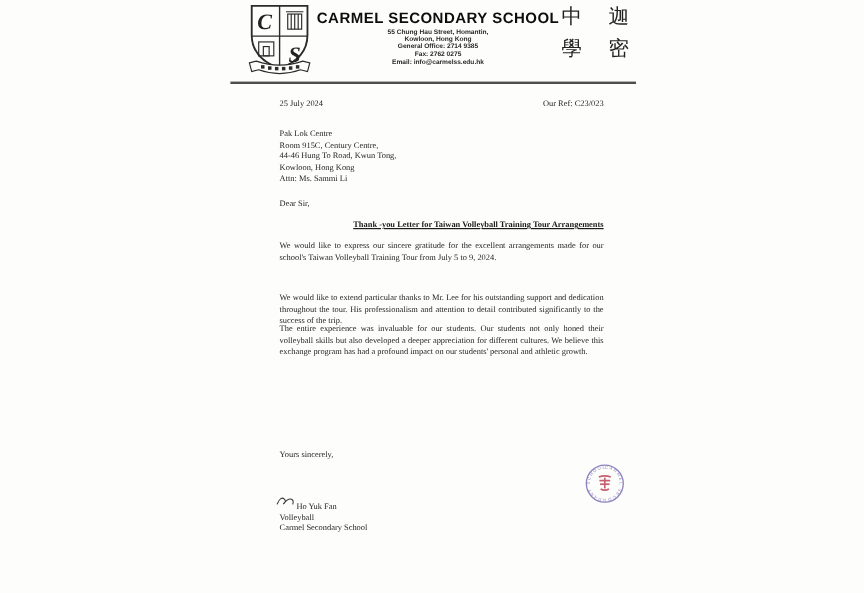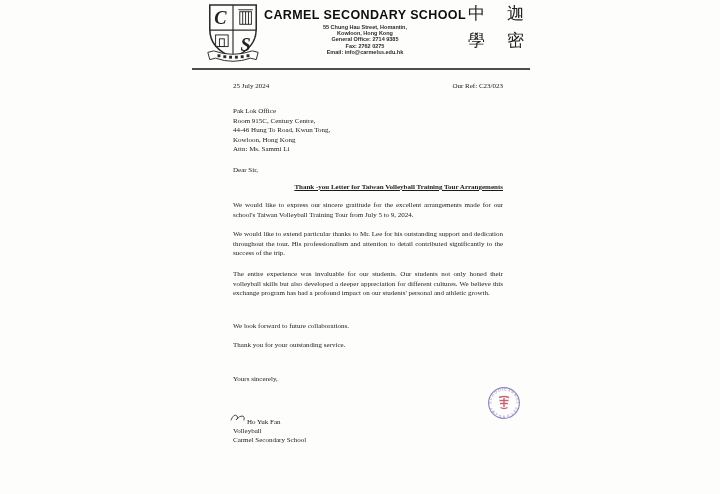--- a/index.html
+++ b/index.html
@@ -40,21 +40,21 @@
 
   
   .blk { position: absolute; left: 45px; width: 270px; font-size: 7px; line-height: 9.6px; }
   .meta-row { top: 82px; display: flex; justify-content: space-between; }
   .recipient { top: 107px; }
   .salutation { top: 166px; }
   .subject-line { top: 183px; text-align: right; font-weight: 700; }
   .subject-line span { text-decoration: underline; }
   .para { text-align: justify; }
   .p1 { top: 201px; }
-  .p2 { top: 230px; }
+  .p2 { top: 244px; }
   .p3 { top: 270px; }
   .p4 { top: 322px; }
   .p5 { top: 341px; }
   .closing { top: 375px; }
   .sig-name { top: 418px; }
   .sig-title { top: 427px; }
   .sig-org { top: 436px; }
 
   .stamp { position: absolute; left: 299px; top: 386px; width: 34px; height: 34px; }
   .signature-scribble { position: absolute; left: 42px; top: 411px; width: 16px; height: 12px; }
@@ -117,38 +117,36 @@
     </div>
 
     <div class="head-rule"></div>
 
     <div class="blk meta-row">
       <span>25 July 2024</span>
       <span>Our Ref: C23/023</span>
     </div>
 
     <div class="blk recipient">
-      <div>Pak Lok Office</div>
+      <div>Pak Lok Centre</div>
       <div>Room 915C, Century Centre,</div>
       <div>44-46 Hung To Road, Kwun Tong,</div>
       <div>Kowloon, Hong Kong</div>
       <div>Attn: Ms. Sammi Li</div>
     </div>
 
     <div class="blk salutation">Dear Sir,</div>
 
     <div class="blk subject-line">
       <span>Thank -you Letter for Taiwan Volleyball Training Tour Arrangements</span>
     </div>
 
     <div class="blk para p1">We would like to express our sincere gratitude for the excellent arrangements made for our school's Taiwan Volleyball Training Tour from July 5 to 9, 2024.</div>
     <div class="blk para p2">We would like to extend particular thanks to Mr. Lee for his outstanding support and dedication throughout the tour. His professionalism and attention to detail contributed significantly to the success of the trip.</div>
     <div class="blk para p3">The entire experience was invaluable for our students. Our students not only honed their volleyball skills but also developed a deeper appreciation for different cultures. We believe this exchange program has had a profound impact on our students' personal and athletic growth.</div>
-    <div class="blk p4">We look forward to future collaborations.</div>
-    <div class="blk p5">Thank you for your outstanding service.</div>
 
     <div class="blk closing">Yours sincerely,</div>
 
     <svg class="stamp" viewBox="0 0 34 34">
       <defs>
         <path id="stamp-ring-path" d="M17,4.5 a12.5,12.5 0 1,1 -0.02,0 z"></path>
       </defs>
       <circle cx="17" cy="17" r="15.4" fill="none" stroke="#8d82be" stroke-width="1.1"></circle>
       <text font-family="Liberation Sans, sans-serif" font-size="3.5" fill="#8d82be" letter-spacing="1.1">
         <textPath href="#stamp-ring-path">CARMEL SECONDARY SCHOOL</textPath>

